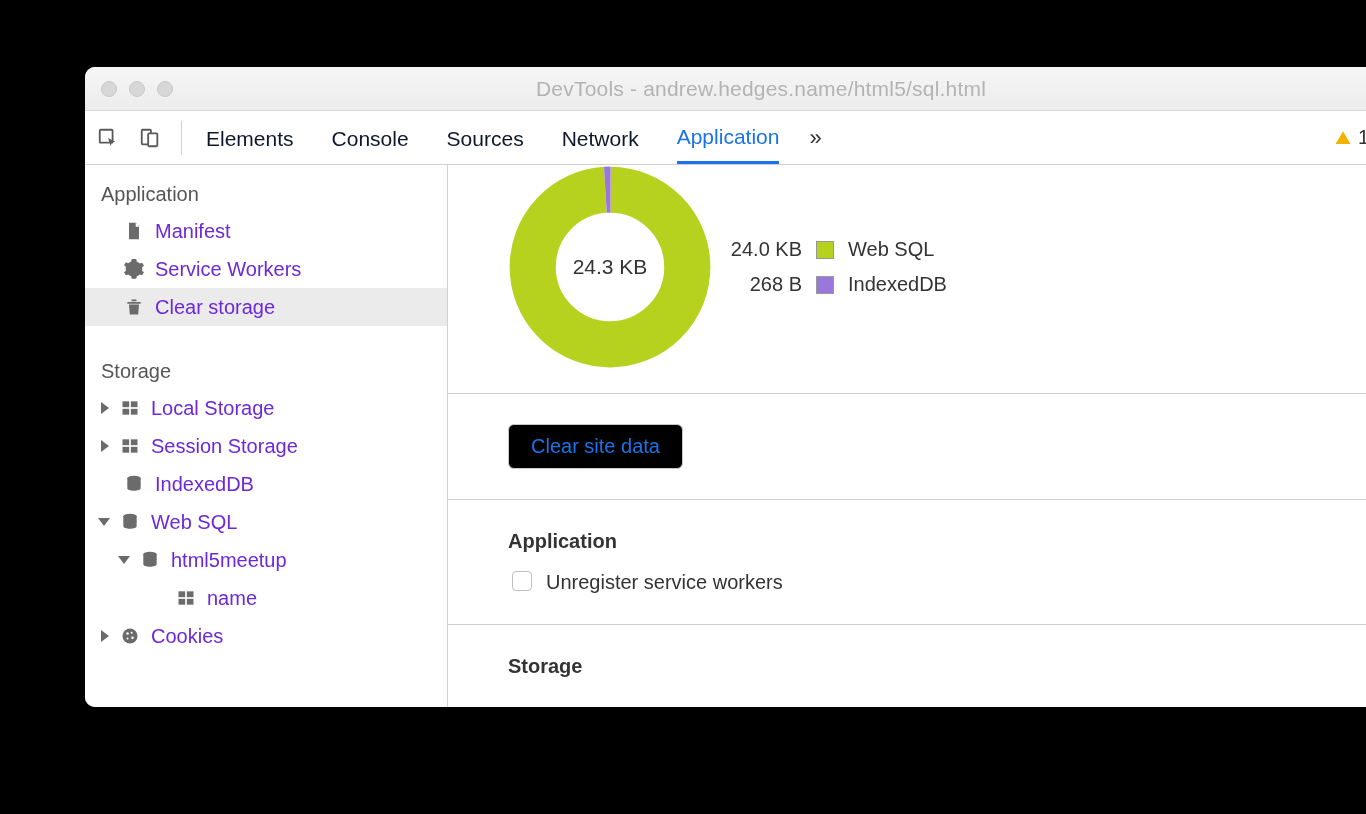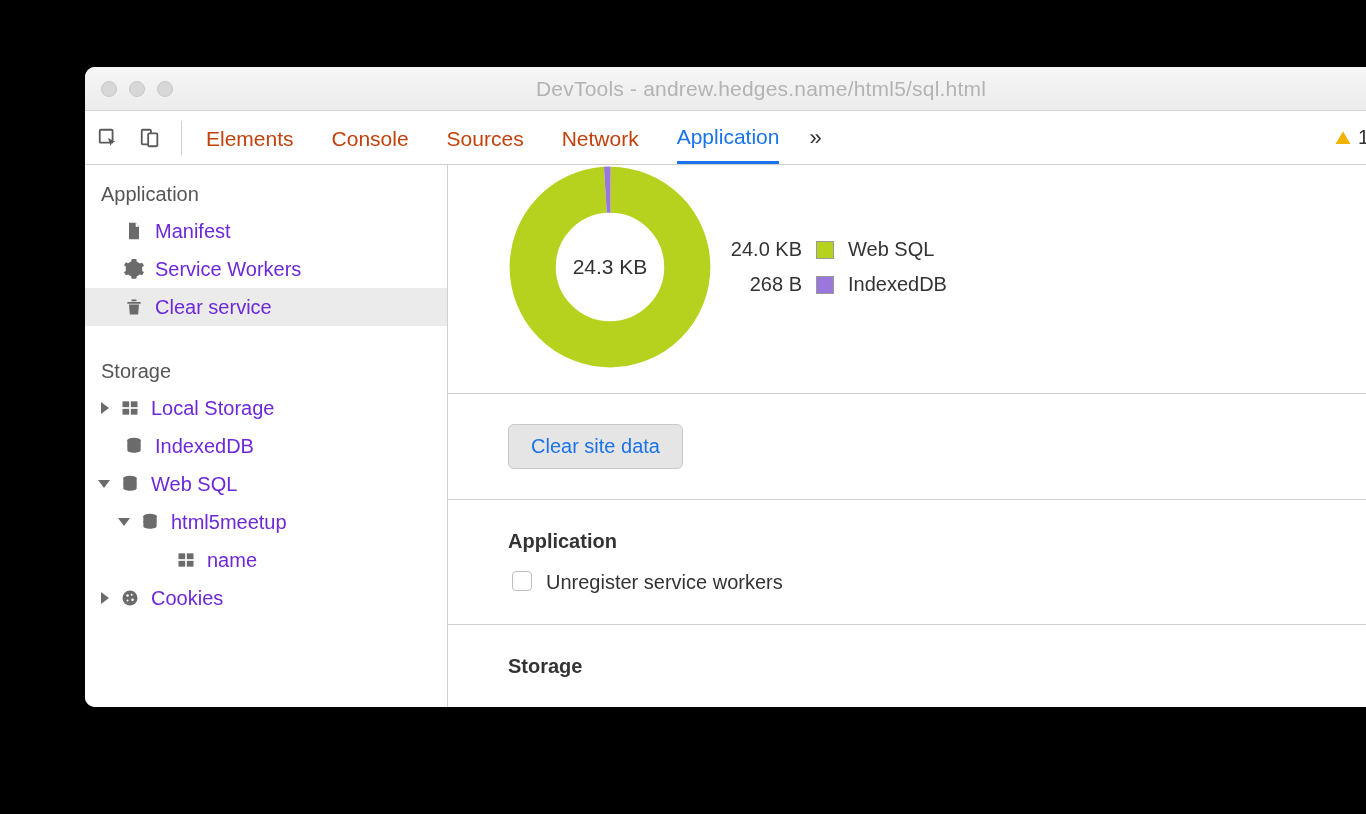--- a/index.html
+++ b/index.html
@@ -31,21 +31,21 @@
     border-bottom: 1px solid #d0d0d0;
     display: flex;
     align-items: center;
     padding: 0 12px;
     gap: 0;
     background: #fff;
   }
   .tool-icons { display: flex; align-items: center; gap: 20px; padding-right: 20px; border-right: 1px solid #d0d0d0; height: 34px; margin-right: 24px;}
   .t-icon { width: 22px; height: 22px; display:flex; align-items:center; justify-content:center; color:#5a5a5a; }
   .tabs-list { display: flex; align-items: center; gap: 38px; }
-  .tab { font-size: 21px; color: #c2410c; padding: 14px 0 12px; cursor: pointer; }
+  .tab { font-size: 21px; color: #0f172a; padding: 14px 0 12px; cursor: pointer; }
   .tab.active { color: #1a73e8; border-bottom: 3px solid #1a73e8; }
   .more-tabs { margin-left: 30px; color:#333; font-size:22px; }
   .tabs-right { margin-left: auto; display: flex; align-items: center; gap: 24px; padding-right: 8px;}
   .warn { display:flex; align-items:center; gap:6px; color:#333; font-size:20px;}
   .warn svg { width:18px; height:18px; }
   .kebab { width:24px; height:24px; display:flex; flex-direction:column; justify-content:center; align-items:center; gap:4px;}
   .kebab span{ width:4px; height:4px; border-radius:50%; background:#5a5a5a;}
   .body { flex:1; display:flex; overflow:hidden; }
   .sidebar { width: 363px; border-right: 1px solid #d0d0d0; background:#fff; overflow-y:auto; padding-top:10px;}
   .sec-title { font-size: 20px; color:#555; padding: 8px 16px 6px; }
@@ -66,21 +66,21 @@
   .main { flex:1; overflow:auto; background:#fff; }
   .chart-row { display:flex; align-items:center; padding: 0 0 24px 60px; border-bottom:1px solid #d0d0d0;}
   .donut-wrap { position:relative; width:204px; height:204px; }
   .donut-center { position:absolute; inset:0; display:flex; align-items:center; justify-content:center; font-size:21px; color:#333;}
   .legend { display:flex; flex-direction:column; gap:12px; font-size:20px; color:#333;}
   .legend-row { display:flex; align-items:center; gap:14px;}
   .legend-row .val { width:90px; text-align:right;}
   .swatch { width:18px; height:18px; border:1px solid #999;}
   .panel { padding: 30px 0 30px 60px; border-bottom:1px solid #d0d0d0;}
   .btn {
-    font-size:20px; color:#1a73e8; background:#e5e5e5; border:1px solid #c8c8c8; border-radius:6px;
+    font-size:20px; color:#1a73e8; background:#000000; border:1px solid #c8c8c8; border-radius:6px;
     padding: 10px 22px; cursor:pointer;
   }
   .hsec-title { font-weight:600; font-size:20px; color:#333; margin-bottom:18px;}
   .chk-row { display:flex; align-items:flex-start; gap:14px; font-size:20px; color:#333; padding-left:4px;}
   .chk { width:20px; height:20px; border:1px solid #bfbfbf; border-radius:4px; background:#fff;}
   .panel.last { border-bottom:none; padding-bottom:10px;}
 </style>
 </head>
 <body>
 
@@ -153,37 +153,49 @@
             </svg>
         </span>
         <span>Service Workers</span>
       </div>
       <div class="tree-item indent-0 selected">
         <span class="ico">
           <svg viewBox="0 0 24 24" width="20" height="20" fill="#6b6b6b">
               <path d="M4 6h16v2H4zm2 3h12l-1 12H7zM9 3h6v2H9z"></path>
             </svg>
         </span>
-        <span>Clear service</span>
+        <span>Clear storage</span>
       </div>
 
       <div class="sep"></div>
       <div class="sec-title">Storage</div>
 
       <div class="tree-item indent-0a">
         <span class="disc"></span>
         <span class="ico">
           <svg viewBox="0 0 24 24" width="20" height="20" fill="#6b6b6b">
               <rect x="3" y="4" width="8" height="7"></rect>
               <rect x="13" y="4" width="8" height="7"></rect>
               <rect x="3" y="13" width="8" height="7"></rect>
               <rect x="13" y="13" width="8" height="7"></rect>
             </svg>
         </span>
         <span>Local Storage</span>
+      </div>
+      <div class="tree-item indent-0a">
+        <span class="disc"></span>
+        <span class="ico">
+          <svg viewBox="0 0 24 24" width="20" height="20" fill="#6b6b6b">
+              <rect x="3" y="4" width="8" height="7"></rect>
+              <rect x="13" y="4" width="8" height="7"></rect>
+              <rect x="3" y="13" width="8" height="7"></rect>
+              <rect x="13" y="13" width="8" height="7"></rect>
+            </svg>
+        </span>
+        <span>Session Storage</span>
       </div>
       <div class="tree-item indent-0">
         <span class="ico">
           <svg viewBox="0 0 24 24" width="20" height="20" fill="#6b6b6b">
               <ellipse cx="12" cy="5" rx="8" ry="3"></ellipse>
               <path d="M4 5v6c0 1.7 3.6 3 8 3s8-1.3 8-3V5"></path>
               <path d="M4 11v6c0 1.7 3.6 3 8 3s8-1.3 8-3v-6"></path>
             </svg>
         </span>
         <span>IndexedDB</span>

